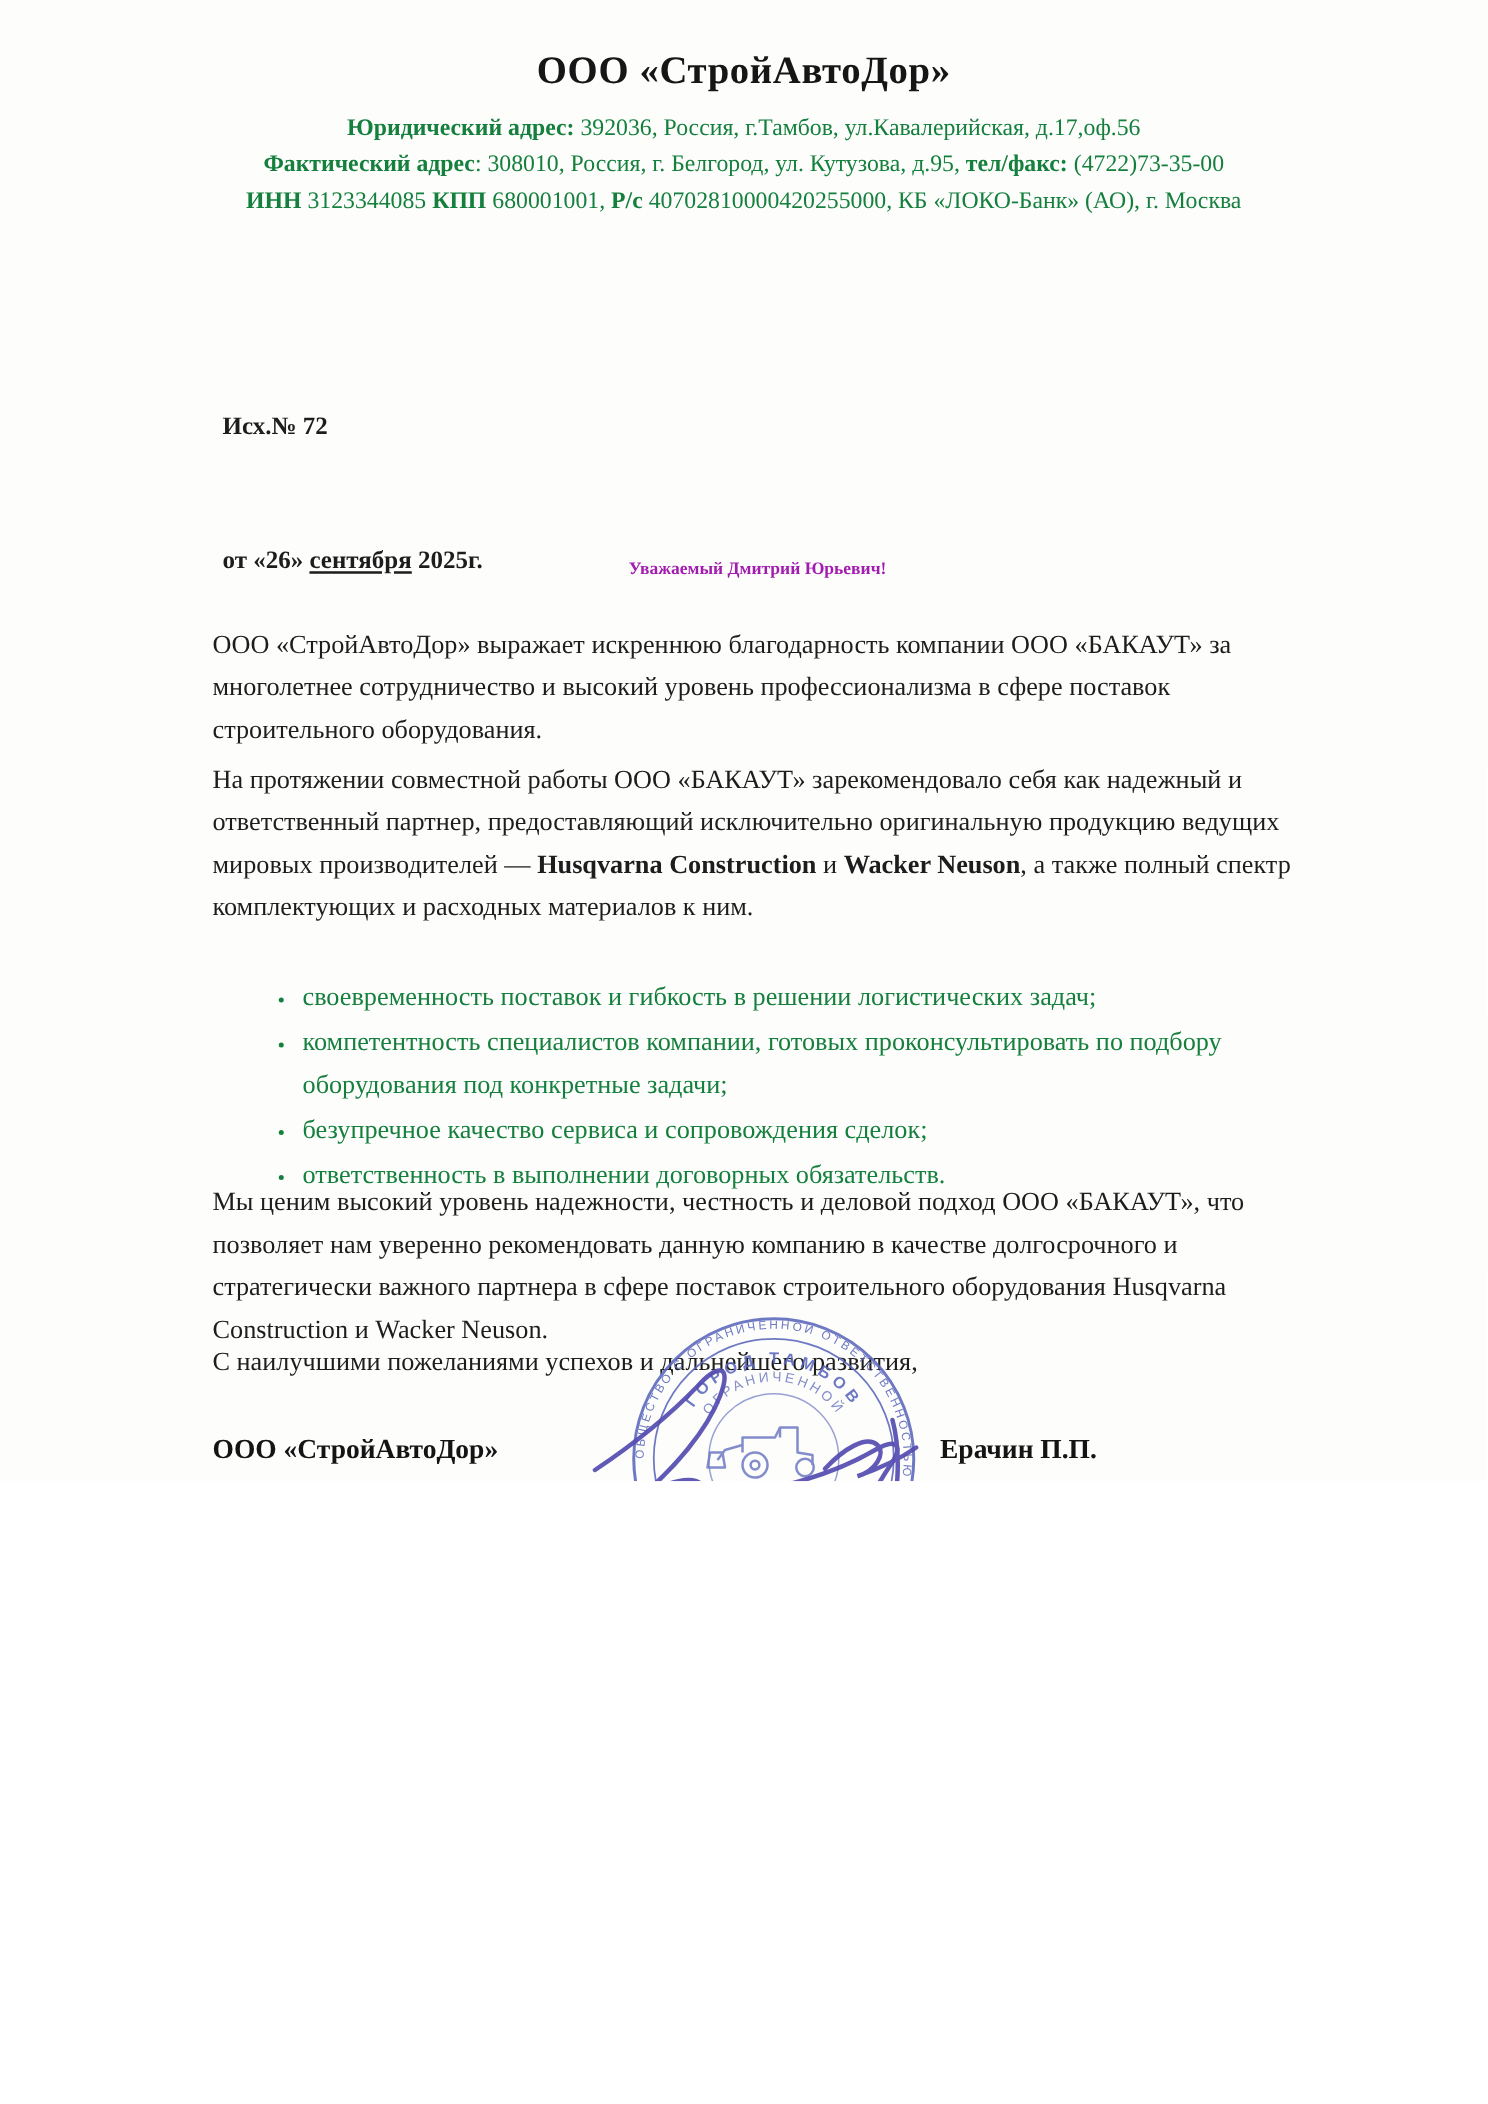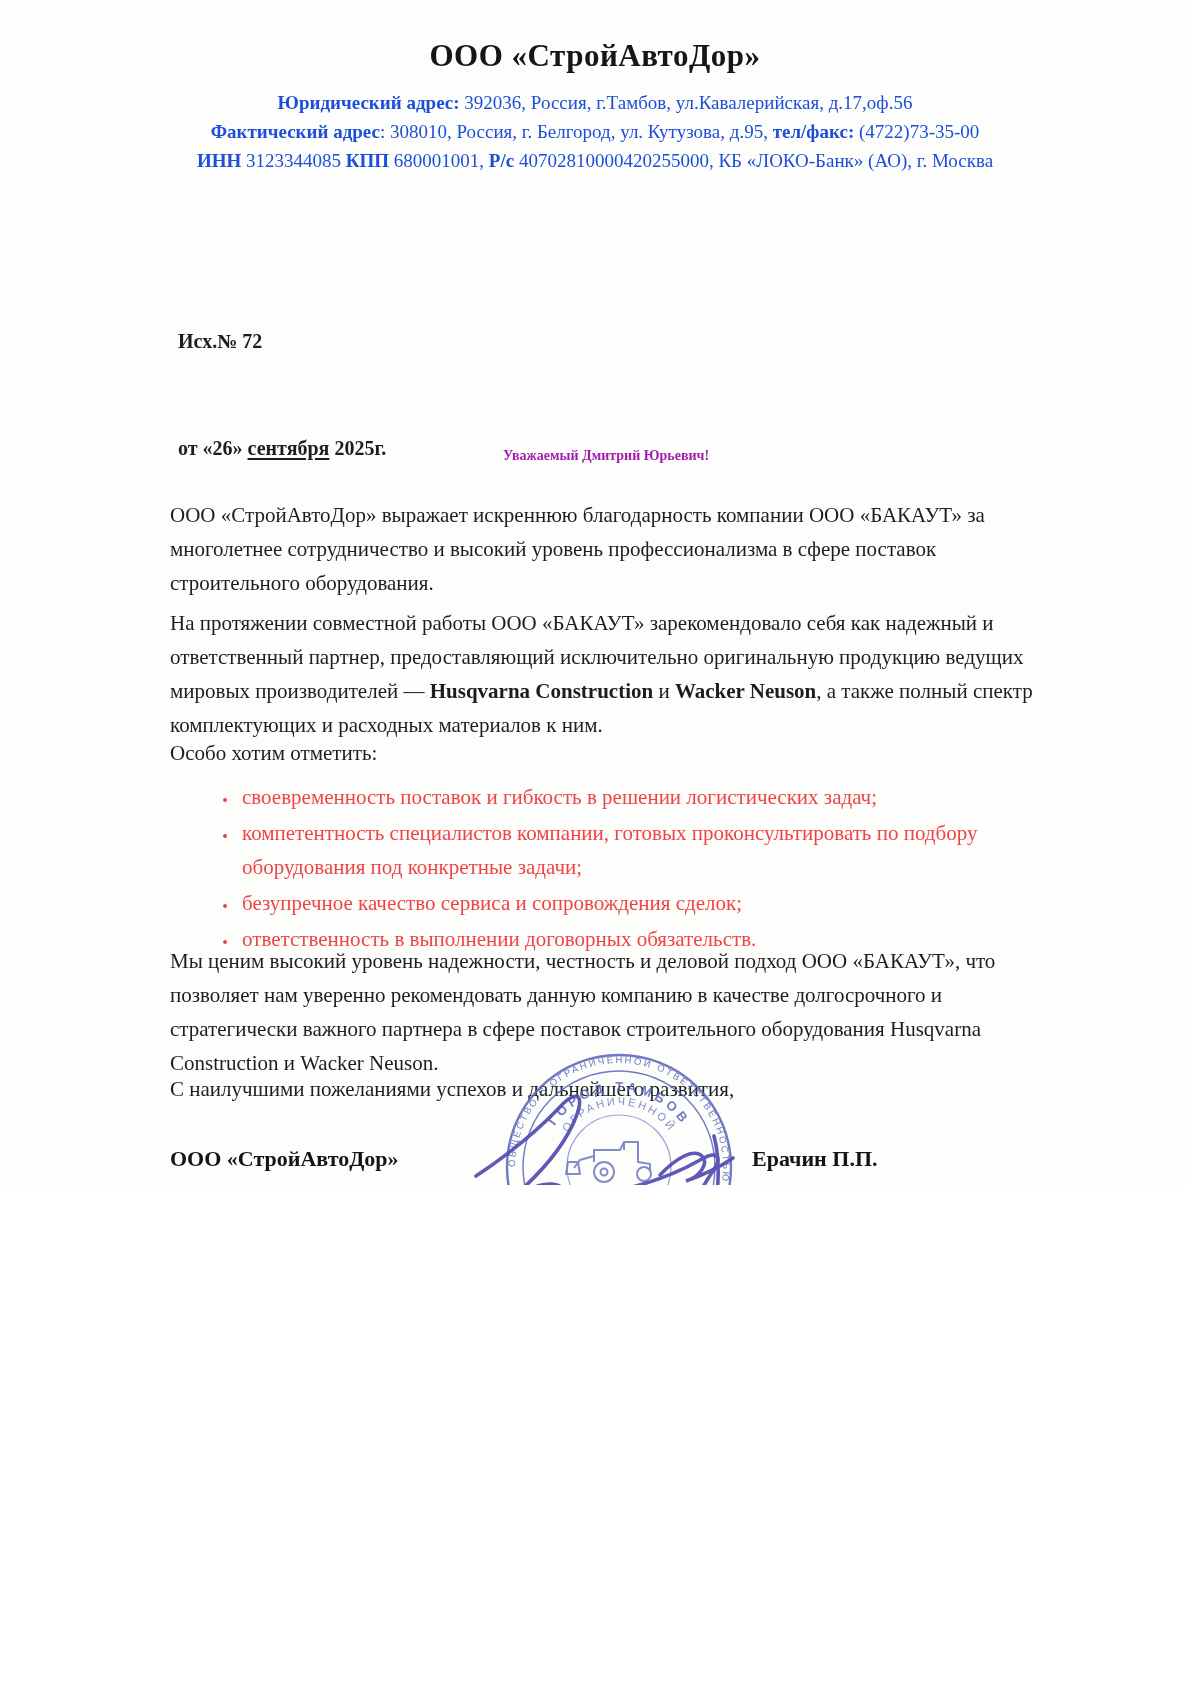--- a/index.html
+++ b/index.html
@@ -17,21 +17,21 @@
   .b{font-weight:bold;}
   .u{text-decoration:underline;text-underline-offset:3px;}
 
   .letter-title{
     top:38px;left:0;width:100%;
     font-size:31px;font-weight:bold;color:#161616;
     letter-spacing:.5px;
   }
   .letterhead{
     top:88px;left:0;width:100%;
-    font-size:19px;line-height:29px;color:#1d4ed8;
+    font-size:19px;line-height:29px;color:#15803d;
   }
   .ref-number{top:330px;left:178px;font-size:20px;font-weight:bold;}
   .ref-date{top:392px;left:178px;font-size:20px;font-weight:bold;margin-top:45px;}
 
   .greeting{
     top:448px;left:170px;width:872px;
     font-size:14px;font-weight:bold;color:#a21caf;
   }
   .para{
     left:170px;width:876px;
@@ -39,21 +39,21 @@
   }
   .p1{top:498px;}
   .p2{top:606px;}
   .list-intro{top:736px;}
   .p3{top:944px;}
   .closing{top:1072px;}
 
   ul.bullets{
     position:absolute;top:780px;left:208px;width:840px;
     margin:0;padding:0 0 0 30px;
-    font-size:21px;line-height:34px;color:#ef4444;
+    font-size:21px;line-height:34px;color:#15803d;
   }
   ul.bullets li{margin:0 0 2px 0;padding-left:4px;}
   ul.bullets li::marker{font-size:15px;}
 
   .sign-company{top:1146px;left:170px;font-size:22px;font-weight:bold;color:#141414;}
   .signatory{top:1146px;left:752px;font-size:22px;font-weight:bold;color:#141414;}
   .sign-line{
     top:1239px;left:488px;width:220px;height:0;
     border-top:2.5px solid #1a1a1a;z-index:3;
   }
@@ -86,21 +86,20 @@
   </div>
 
   <div class="abs greeting center">Уважаемый Дмитрий Юрьевич!</div>
 
   <div class="abs para p2">
     <span>На протяжении совместной работы ООО «БАКАУТ» зарекомендовало себя как надежный и ответственный партнер, предоставляющий исключительно оригинальную продукцию ведущих мировых производителей — </span><span class="b">Husqvarna Construction</span><span> и </span><span class="b">Wacker Neuson</span><span>, а также полный спектр комплектующих и расходных материалов к ним.</span>
   </div>
 
   <div class="abs para p1">ООО «СтройАвтоДор» выражает искреннюю благодарность компании ООО «БАКАУТ» за многолетнее сотрудничество и высокий уровень профессионализма в сфере поставок строительного оборудования.</div>
 
-  <div class="abs para list-intro">Особо хотим отметить:</div>
 
   <ul class="bullets">
     <li>своевременность поставок и гибкость в решении логистических задач;</li>
     <li>компетентность специалистов компании, готовых проконсультировать по подбору оборудования под конкретные задачи;</li>
     <li>безупречное качество сервиса и сопровождения сделок;</li>
     <li>ответственность в выполнении договорных обязательств.</li>
   </ul>
 
   <div class="abs para p3">Мы ценим высокий уровень надежности, честность и деловой подход ООО «БАКАУТ», что позволяет нам уверенно рекомендовать данную компанию в качестве долгосрочного и стратегически важного партнера в сфере поставок строительного оборудования Husqvarna Construction и Wacker Neuson.</div>
 

